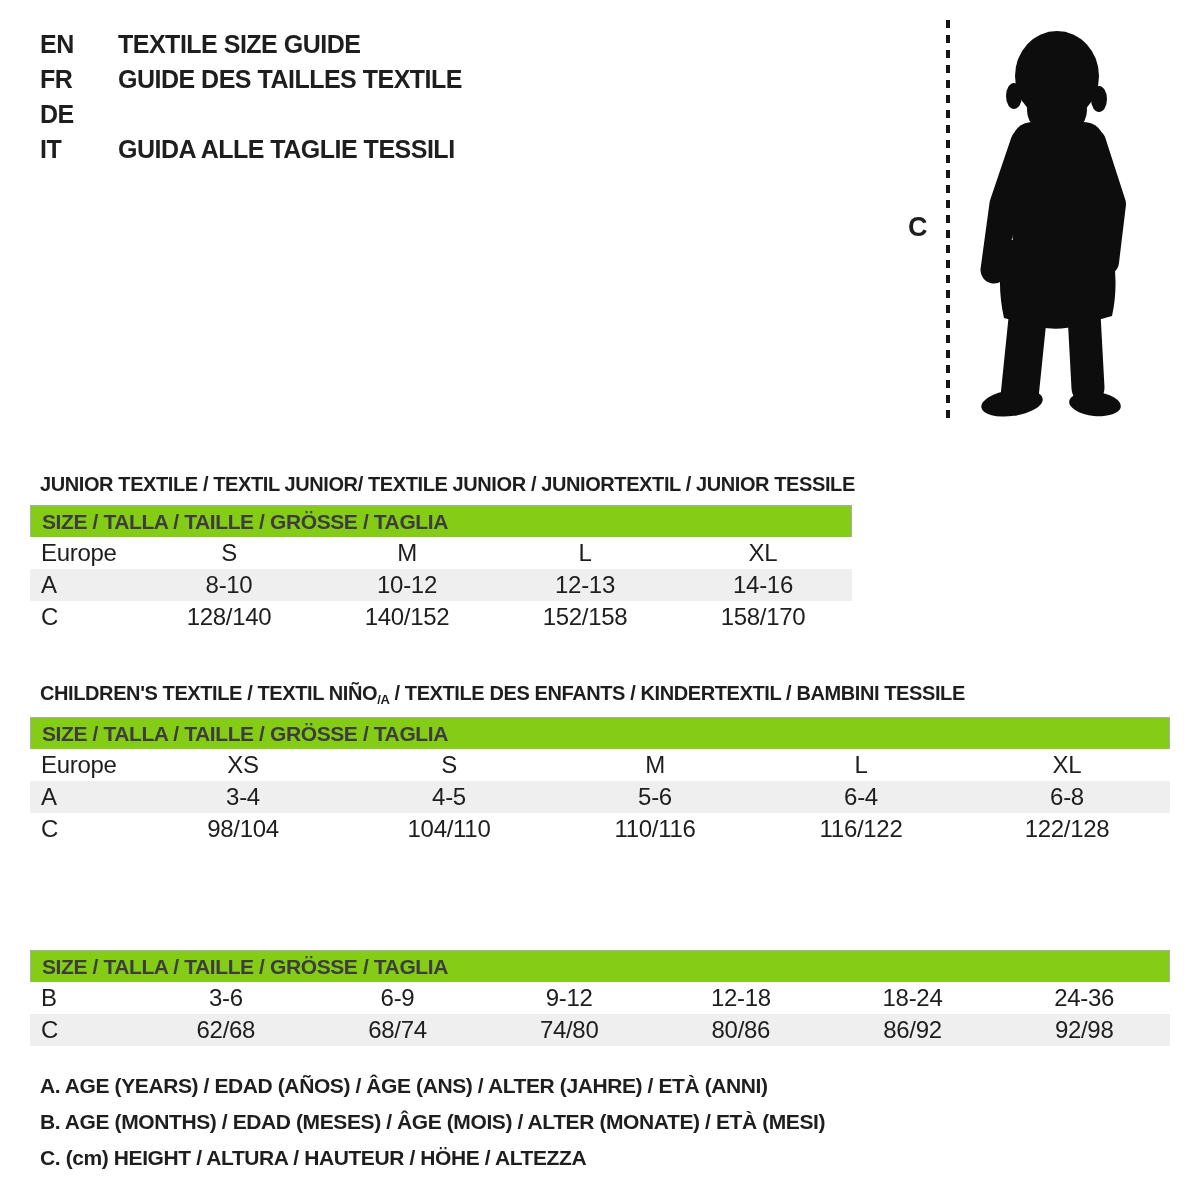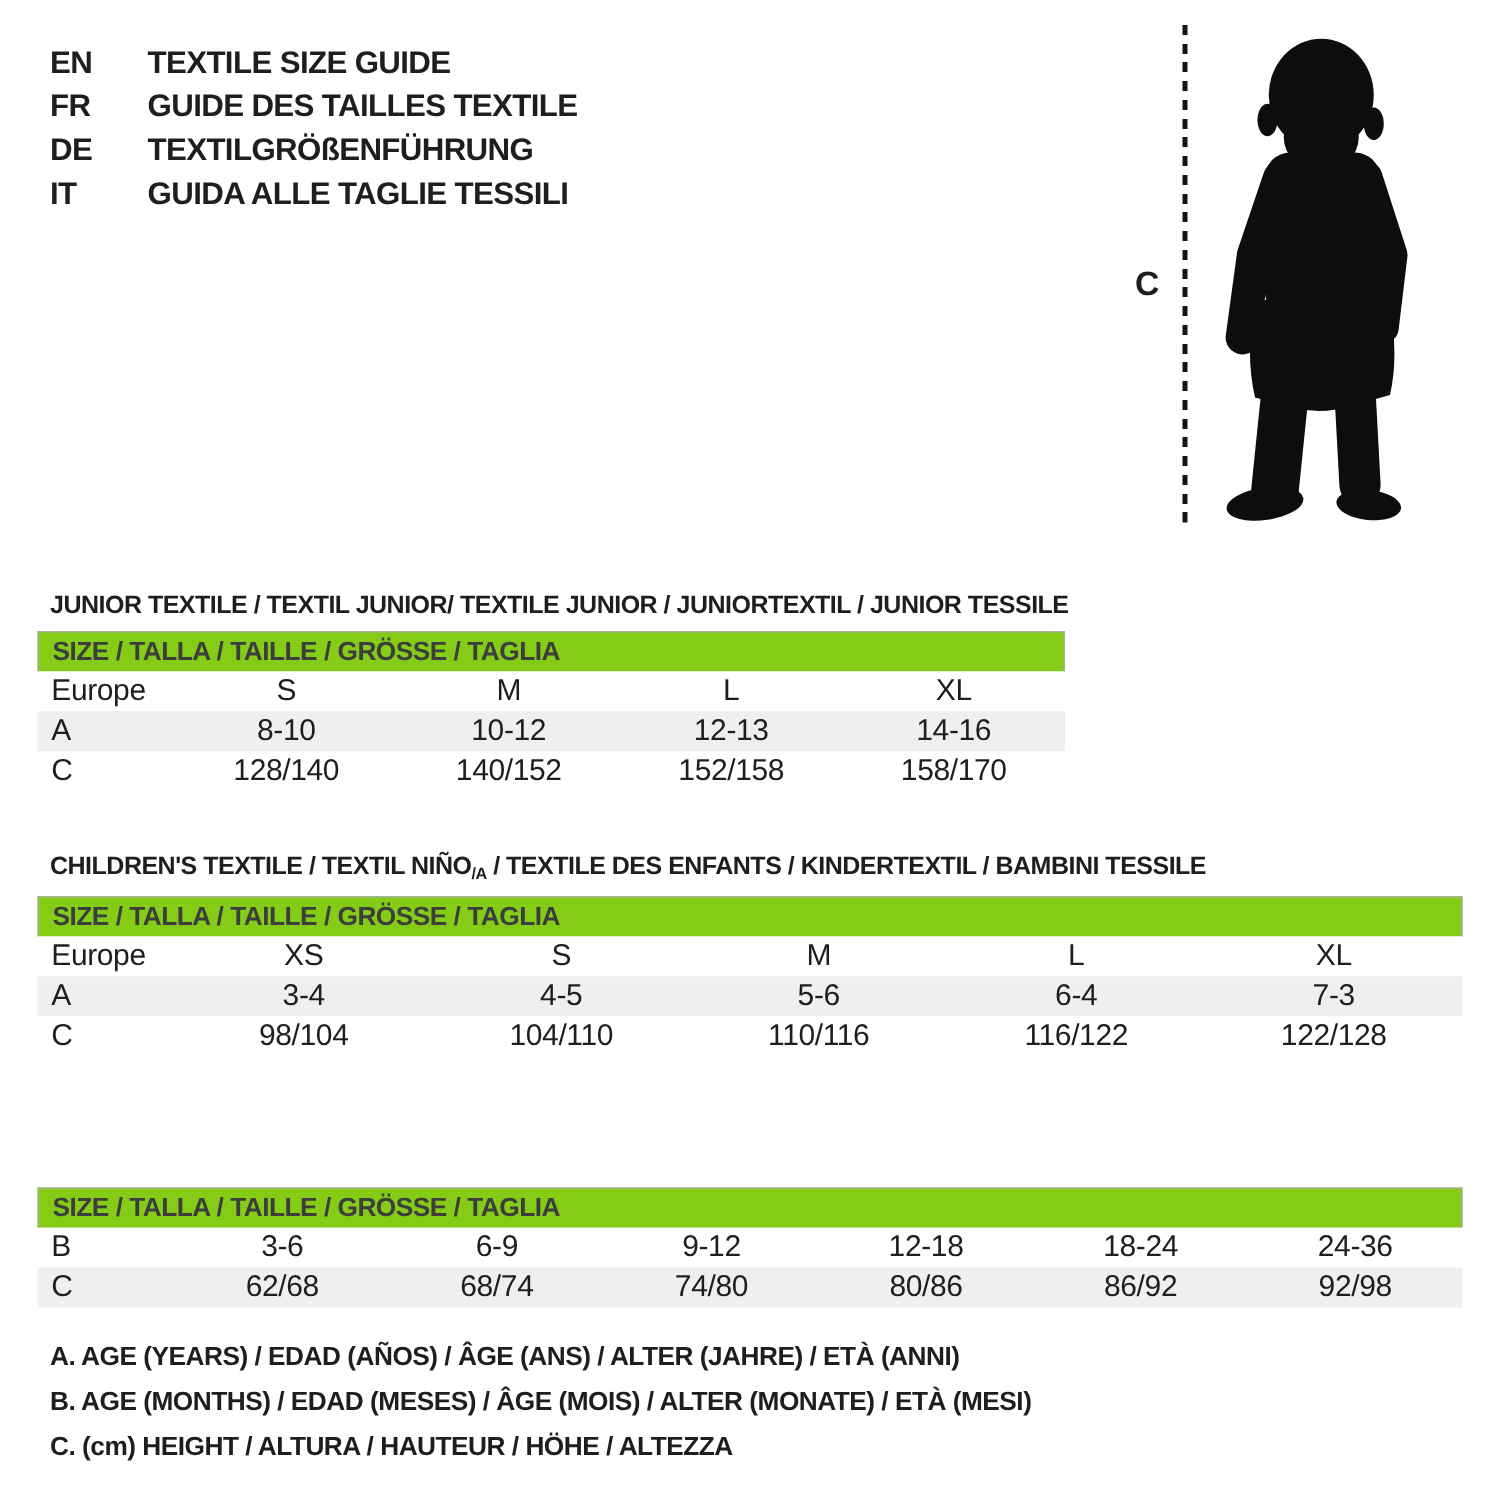--- a/index.html
+++ b/index.html
@@ -3,21 +3,21 @@
 <meta charset="utf-8">
 <style>
   * { margin:0; padding:0; box-sizing:border-box; }
   html,body { background:#ffffff; }
   .page {
     position:relative; width:1200px; height:1200px; background:#fff;
     font-family:"Liberation Sans", sans-serif; color:#1e1e1e; overflow:hidden;
   }
   
   .langs { position:absolute; left:40px; top:30px; }
-  .lang-row { display:flex; height:35px; align-items:flex-end; }
+  .lang-row { display:flex; height:35px; align-items:flex-start; }
   .lang-code { width:78px; font-size:25px; font-weight:700; letter-spacing:-0.5px; }
   .lang-label { font-size:25px; font-weight:700; letter-spacing:-0.5px; white-space:nowrap; }
   
   .measure-line {
     position:absolute; left:946px; top:20px; width:4px; height:398px;
     background:repeating-linear-gradient(to bottom,#141414 0 8px,transparent 8px 15px);
   }
   .measure-label { position:absolute; left:908px; top:212px; font-size:27px; font-weight:700; }
   .baby { position:absolute; left:962px; top:22px; width:180px; height:400px; }
   
@@ -54,21 +54,20 @@
     <div class="lang-row">
       <span class="lang-code">EN</span>
       <span class="lang-label">TEXTILE SIZE GUIDE</span>
     </div>
     <div class="lang-row">
       <span class="lang-code">FR</span>
       <span class="lang-label">GUIDE DES TAILLES TEXTILE</span>
     </div>
     <div class="lang-row">
       <span class="lang-code">DE</span>
-      <span class="lang-label">TEXTILGRÖßENFÜHRUNG</span>
     </div>
     <div class="lang-row">
       <span class="lang-code">IT</span>
       <span class="lang-label">GUIDA ALLE TAGLIE TESSILI</span>
     </div>
   </div>
 
   <div class="measure-line"></div>
   <div class="measure-label">C</div>
   <svg class="baby" viewBox="0 0 180 400" xmlns="http://www.w3.org/2000/svg">
@@ -124,21 +123,21 @@
       <span class="cell">M</span>
       <span class="cell">L</span>
       <span class="cell">XL</span>
     </div>
     <div class="trow cols-5 alt">
       <span class="cell rowlabel">A</span>
       <span class="cell">3-4</span>
       <span class="cell">4-5</span>
       <span class="cell">5-6</span>
       <span class="cell">6-4</span>
-      <span class="cell">7-3</span>
+      <span class="cell">6-8</span>
     </div>
     <div class="trow cols-5">
       <span class="cell rowlabel">C</span>
       <span class="cell">98/104</span>
       <span class="cell">104/110</span>
       <span class="cell">110/116</span>
       <span class="cell">116/122</span>
       <span class="cell">122/128</span>
     </div>
   </div>

